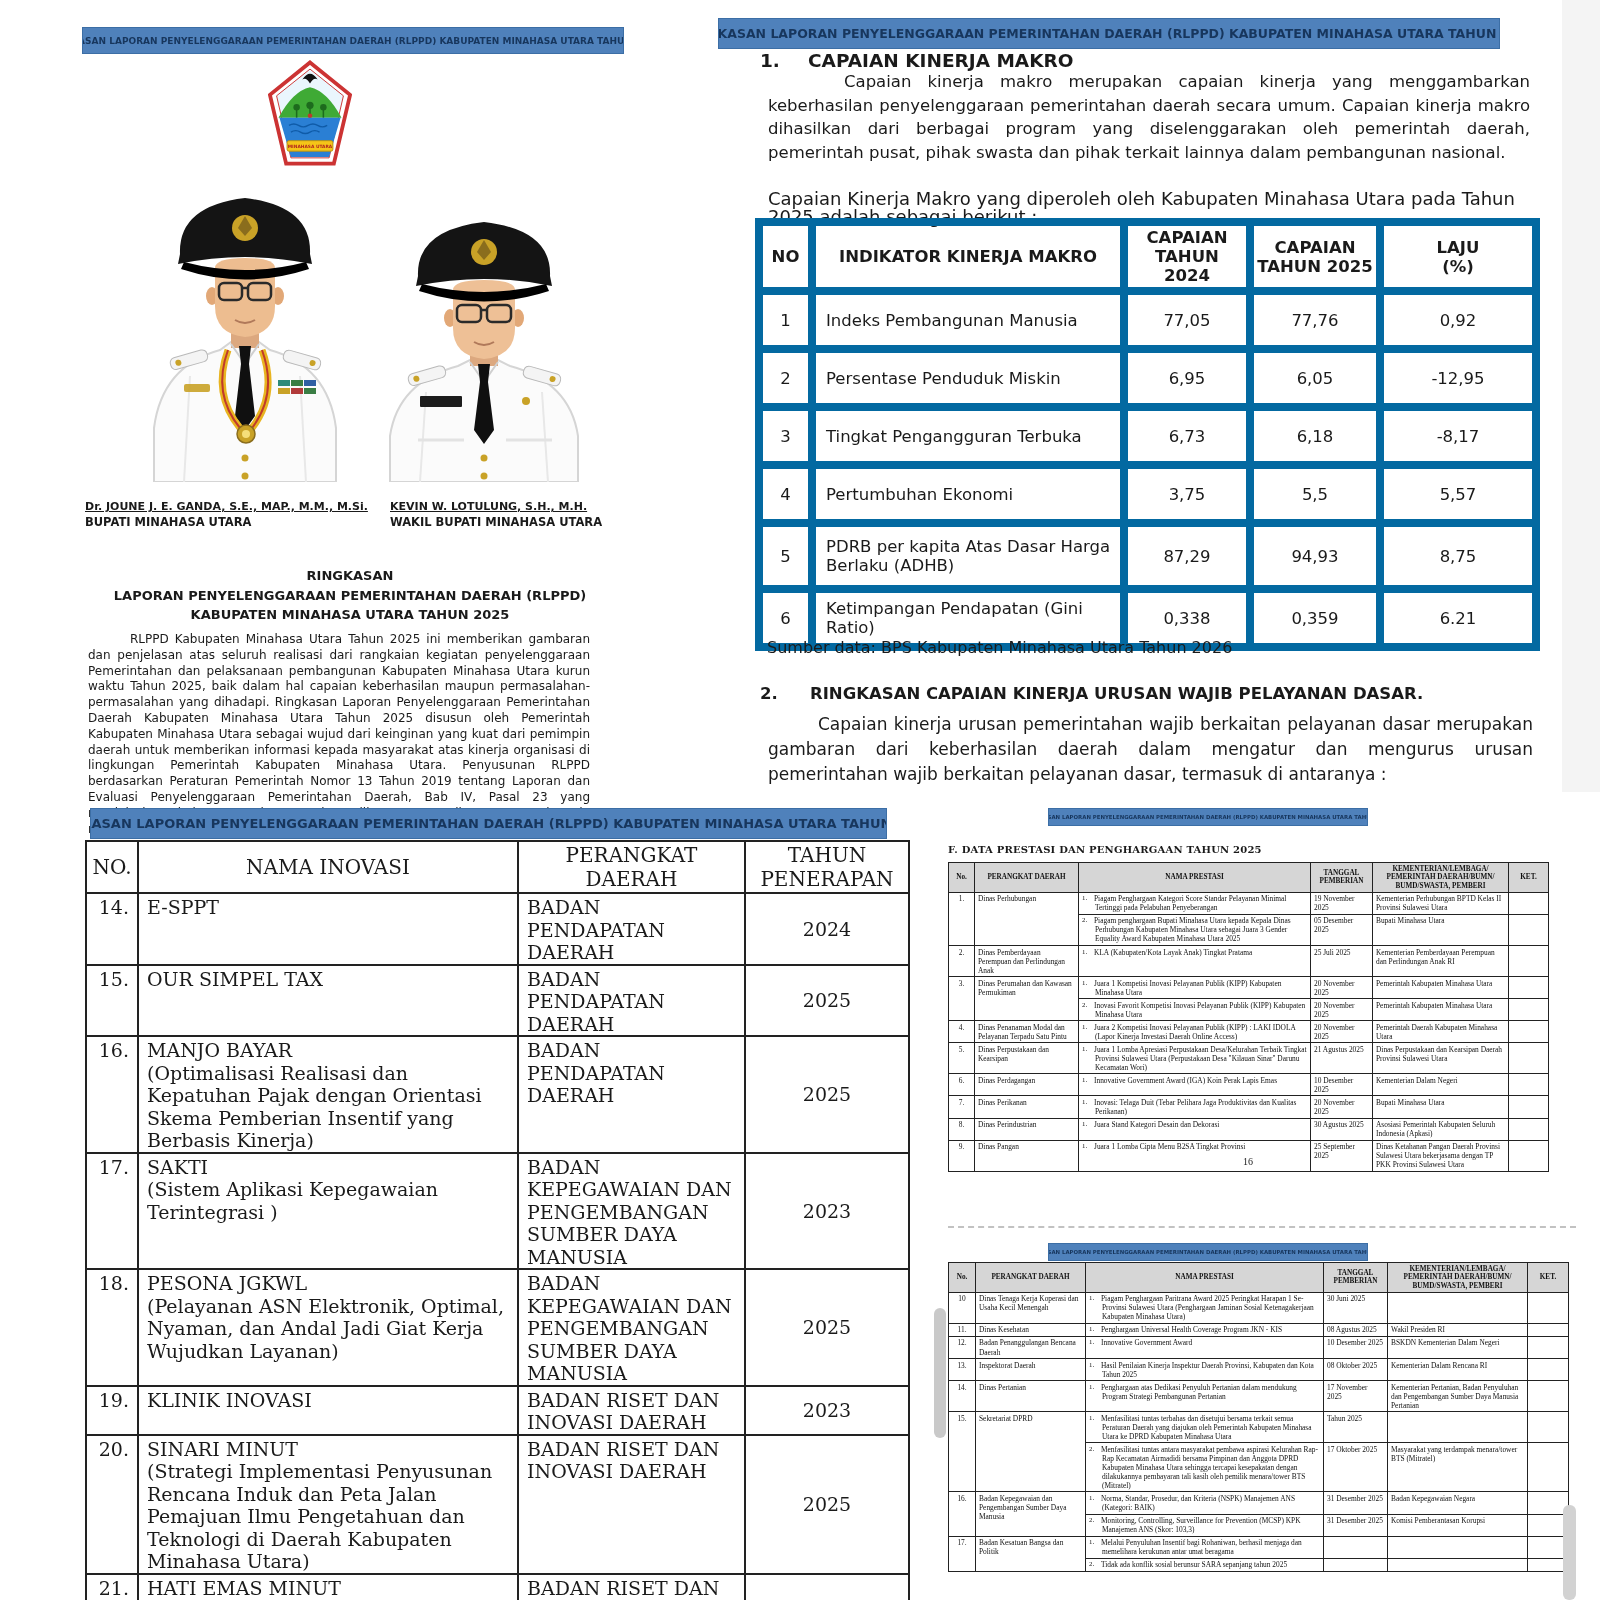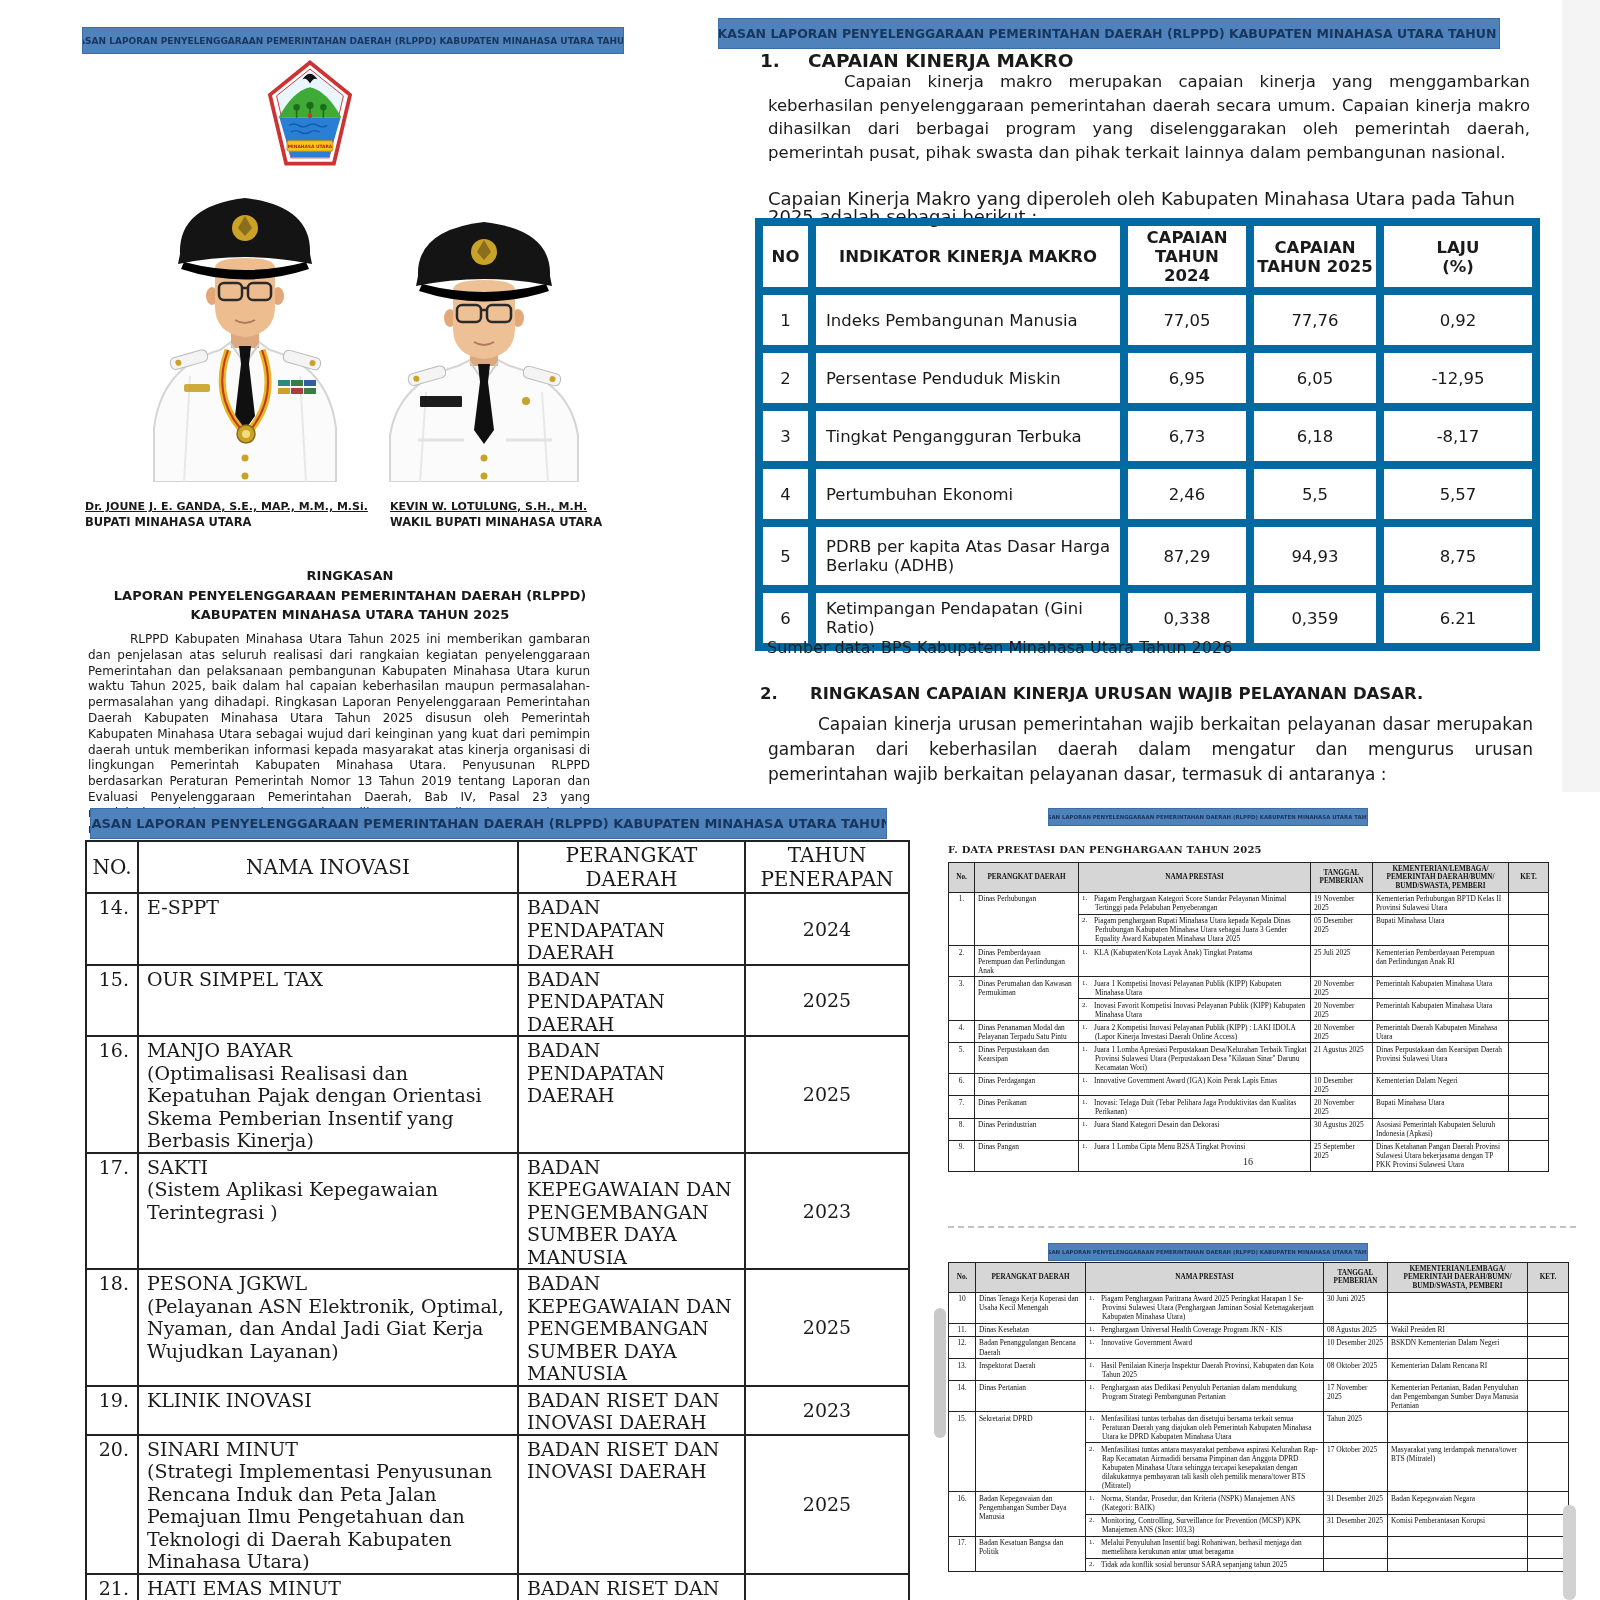--- a/index.html
+++ b/index.html
@@ -272,21 +272,21 @@
         <tr>
           <td class="c-center">3</td>
           <td class="c-left">Tingkat Pengangguran Terbuka</td>
           <td class="c-center">6,73</td>
           <td class="c-center">6,18</td>
           <td class="c-center">-8,17</td>
         </tr>
         <tr>
           <td class="c-center">4</td>
           <td class="c-left">Pertumbuhan Ekonomi</td>
-          <td class="c-center">2,46</td>
+          <td class="c-center">3,75</td>
           <td class="c-center">5,5</td>
           <td class="c-center">5,57</td>
         </tr>
         <tr>
           <td class="c-center">5</td>
           <td class="c-left">PDRB per kapita Atas Dasar Harga Berlaku (ADHB)</td>
           <td class="c-center">87,29</td>
           <td class="c-center">94,93</td>
           <td class="c-center">8,75</td>
         </tr>

